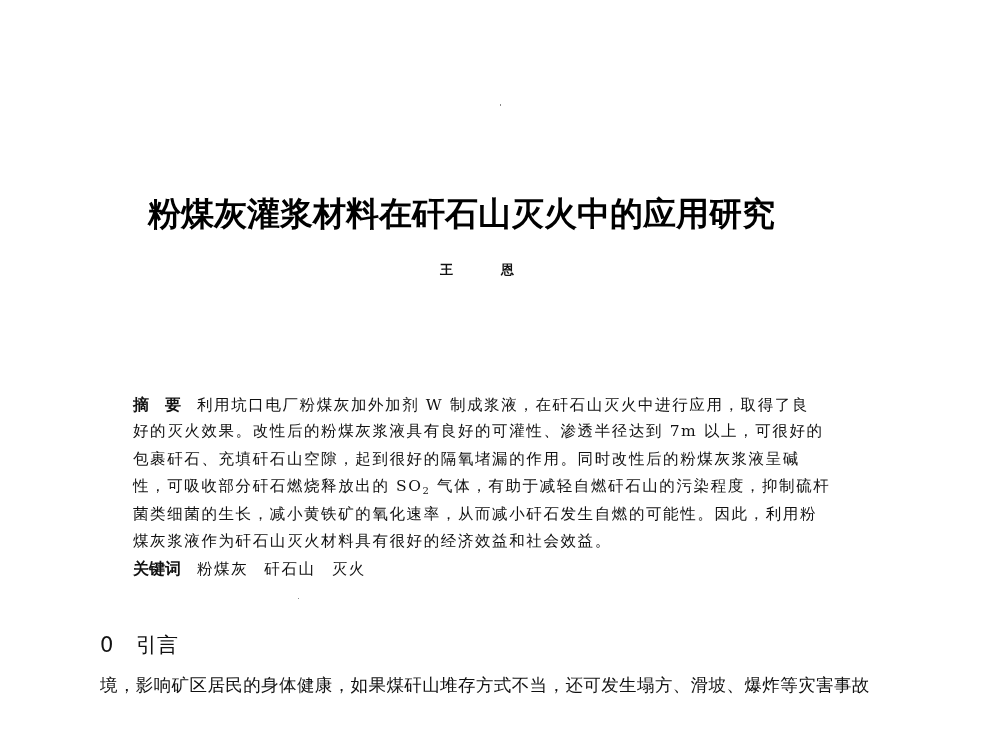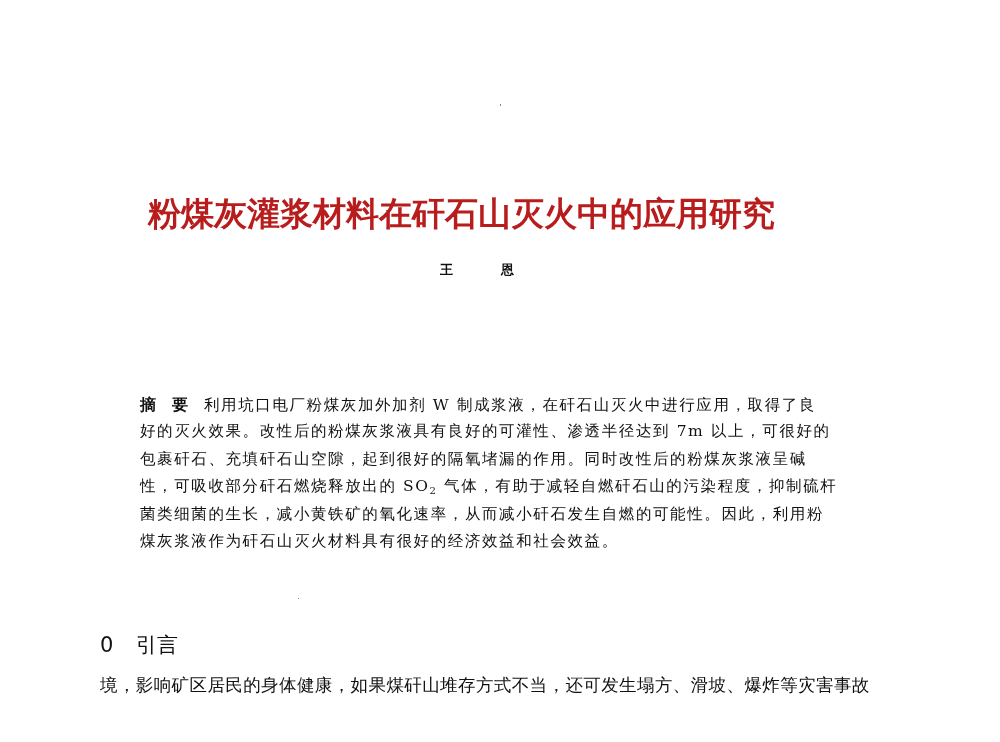--- a/index.html
+++ b/index.html
@@ -7,34 +7,34 @@
     width: 1000px; height: 742px; overflow: hidden;
     background: #ffffff; color: #111111;
     font-family: "DejaVu Serif", "Liberation Serif", serif;
     position: relative;
   }
   .page { position: absolute; left: 0; top: 0; width: 1000px; height: 742px; }
   .title {
     position: absolute; left: 148px; top: 190px; width: 690px;
     font-family: "DejaVu Serif", serif; font-weight: bold;
     font-size: 33px; letter-spacing: 0px; line-height: 48px; white-space: nowrap;
-    color: #b91c1c;
+    color: #000000;
   }
   .author {
     position: absolute; left: 440px; top: 256px; width: 120px;
     font-size: 13px; font-weight: bold; line-height: 28px; white-space: nowrap;
     letter-spacing: 0;
   }
   .author span.gap { display: inline-block; width: 48px; }
   .affil {
     position: absolute; left: 406px; top: 325px;
     font-size: 15.5px; line-height: 24px; white-space: nowrap; letter-spacing: 1.5px;
   }
   .abstract {
-    position: absolute; left: 140px; top: 391px; width: 716px;
+    position: absolute; left: 133px; top: 391px; width: 716px;
     font-size: 15.5px; line-height: 27.4px; letter-spacing: 1.6px;
   }
   .abstract .line { white-space: nowrap; height: 27.4px; }
   .abstract .label {
     font-family: "DejaVu Sans", sans-serif; font-weight: bold; letter-spacing: 0;
     font-size: 16px;
   }
   .abstract .after-label { display: inline-block; width: 16px; }
   .kw-item { display: inline-block; margin-right: 16px; }
   sub { font-size: 10px; vertical-align: -3px; line-height: 0; }
@@ -70,20 +70,23 @@
     <div class="line">
       <span class="label">摘　要</span><span class="after-label"></span><span>利用坑口电厂粉煤灰加外加剂 W 制成浆液，在矸石山灭火中进行应用，取得了良</span>
     </div>
     <div class="line">好的灭火效果。改性后的粉煤灰浆液具有良好的可灌性、渗透半径达到 7m 以上，可很好的</div>
     <div class="line">包裹矸石、充填矸石山空隙，起到很好的隔氧堵漏的作用。同时改性后的粉煤灰浆液呈碱</div>
     <div class="line">
       <span>性，可吸收部分矸石燃烧释放出的 SO</span><sub>2</sub><span> 气体，有助于减轻自燃矸石山的污染程度，抑制硫杆</span>
     </div>
     <div class="line">菌类细菌的生长，减小黄铁矿的氧化速率，从而减小矸石发生自燃的可能性。因此，利用粉</div>
     <div class="line">煤灰浆液作为矸石山灭火材料具有很好的经济效益和社会效益。</div>
+    <div class="line">
+      <span class="label">关键词</span><span class="after-label"></span><span class="kw-item">粉煤灰</span><span class="kw-item">矸石山</span><span class="kw-item">灭火</span>
+    </div>
   </div>
 
   <div class="speck" style="left:298px; top:598px; width:1px; height:1px;"></div>
 
   <h2 class="section" style="margin:0;">
     <span class="num">0</span><span>引言</span>
   </h2>
 
   <div class="body">
     <div class="line">境，影响矿区居民的身体健康，如果煤矸山堆存方式不当，还可发生塌方、滑坡、爆炸等灾害事故</div>

